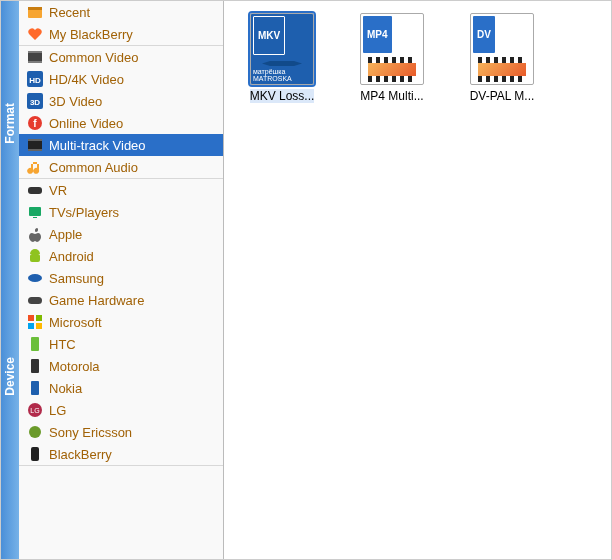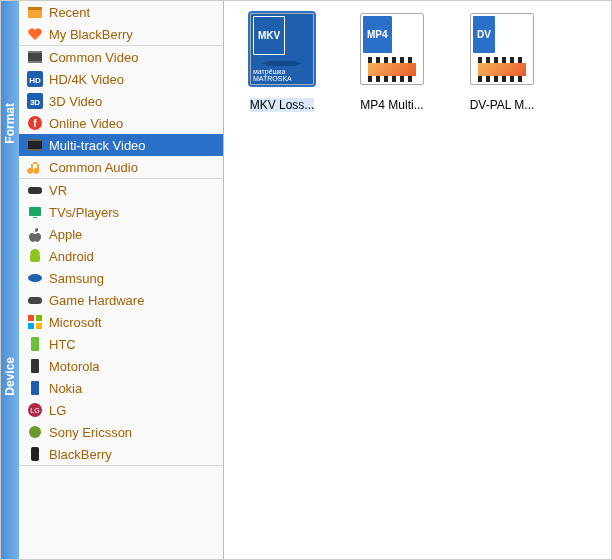--- a/index.html
+++ b/index.html
@@ -143,21 +143,21 @@
     position:relative;
   }
   .file .thumb.mkv .mkvicon::after{
     content:""; position:absolute; inset:6px;
     background:#0b3360;
   }
   .file .thumb.mkv .mkvlabel{
     align-self:center; color:#fff; font-size:7px; margin-top:2px;
   }
   .file-label {
-    margin-top: 13px;
+    margin-top: 4px;
     font-size: 12px;
     text-align: left;
     max-width: 100%;
     white-space: nowrap;
     overflow: hidden;
     text-overflow: ellipsis;
   }
   .file.selected .thumb { outline: 2px solid #2a6fc8; }
   .file.selected .file-label { background:#dbe8f9; }
   svg { display:block; }

